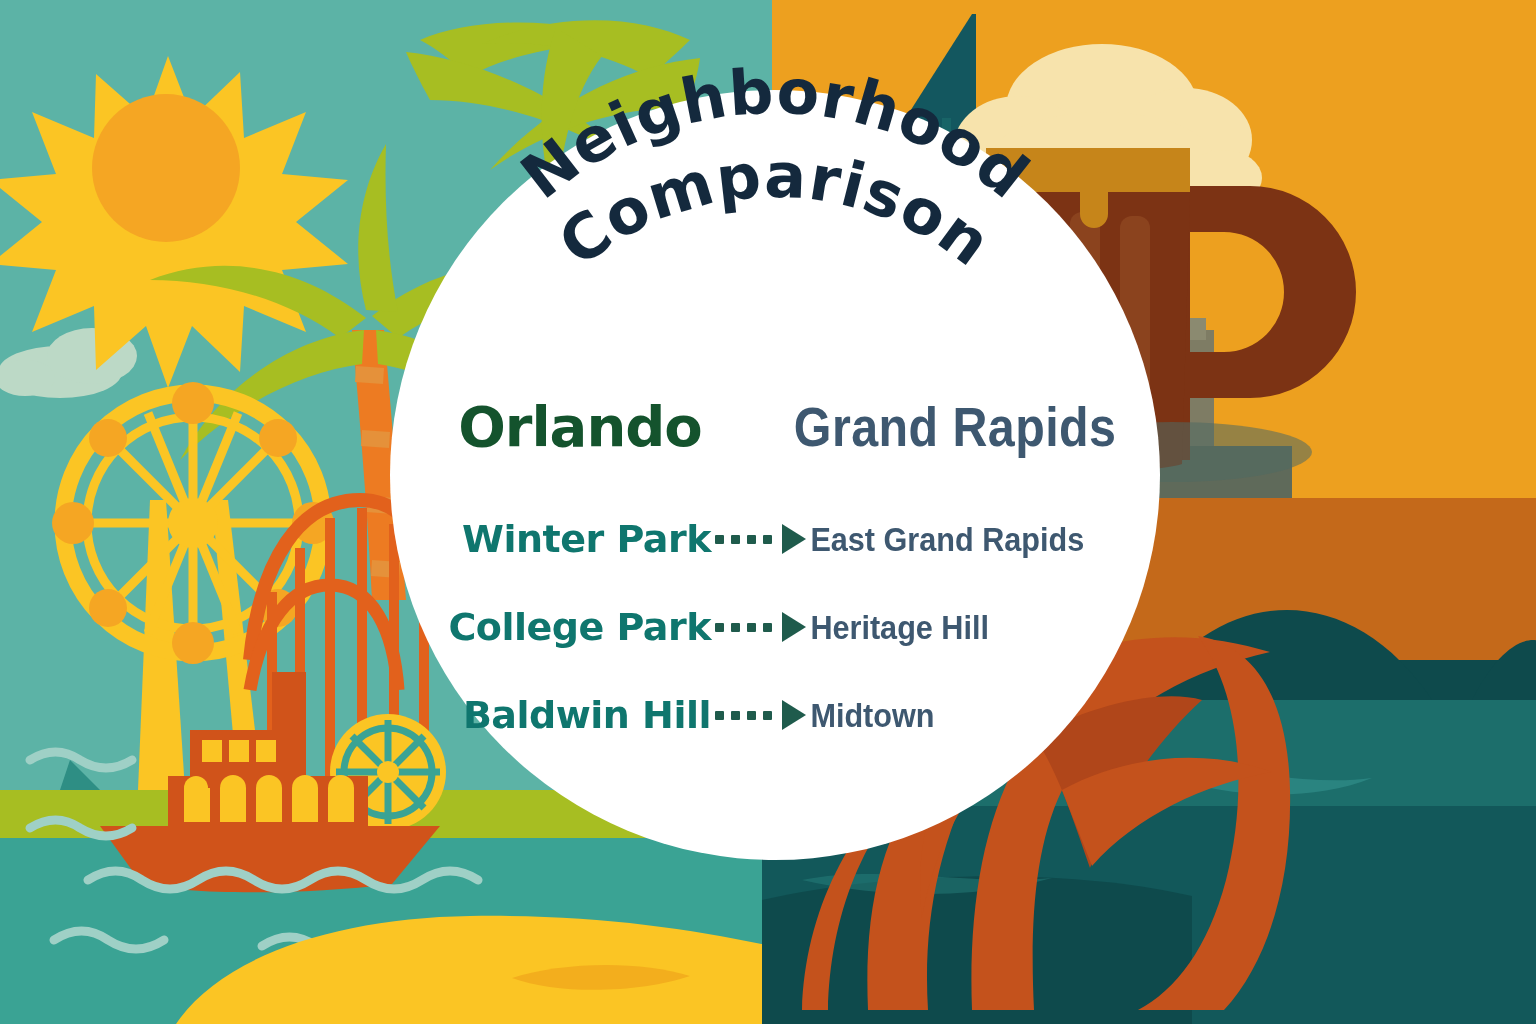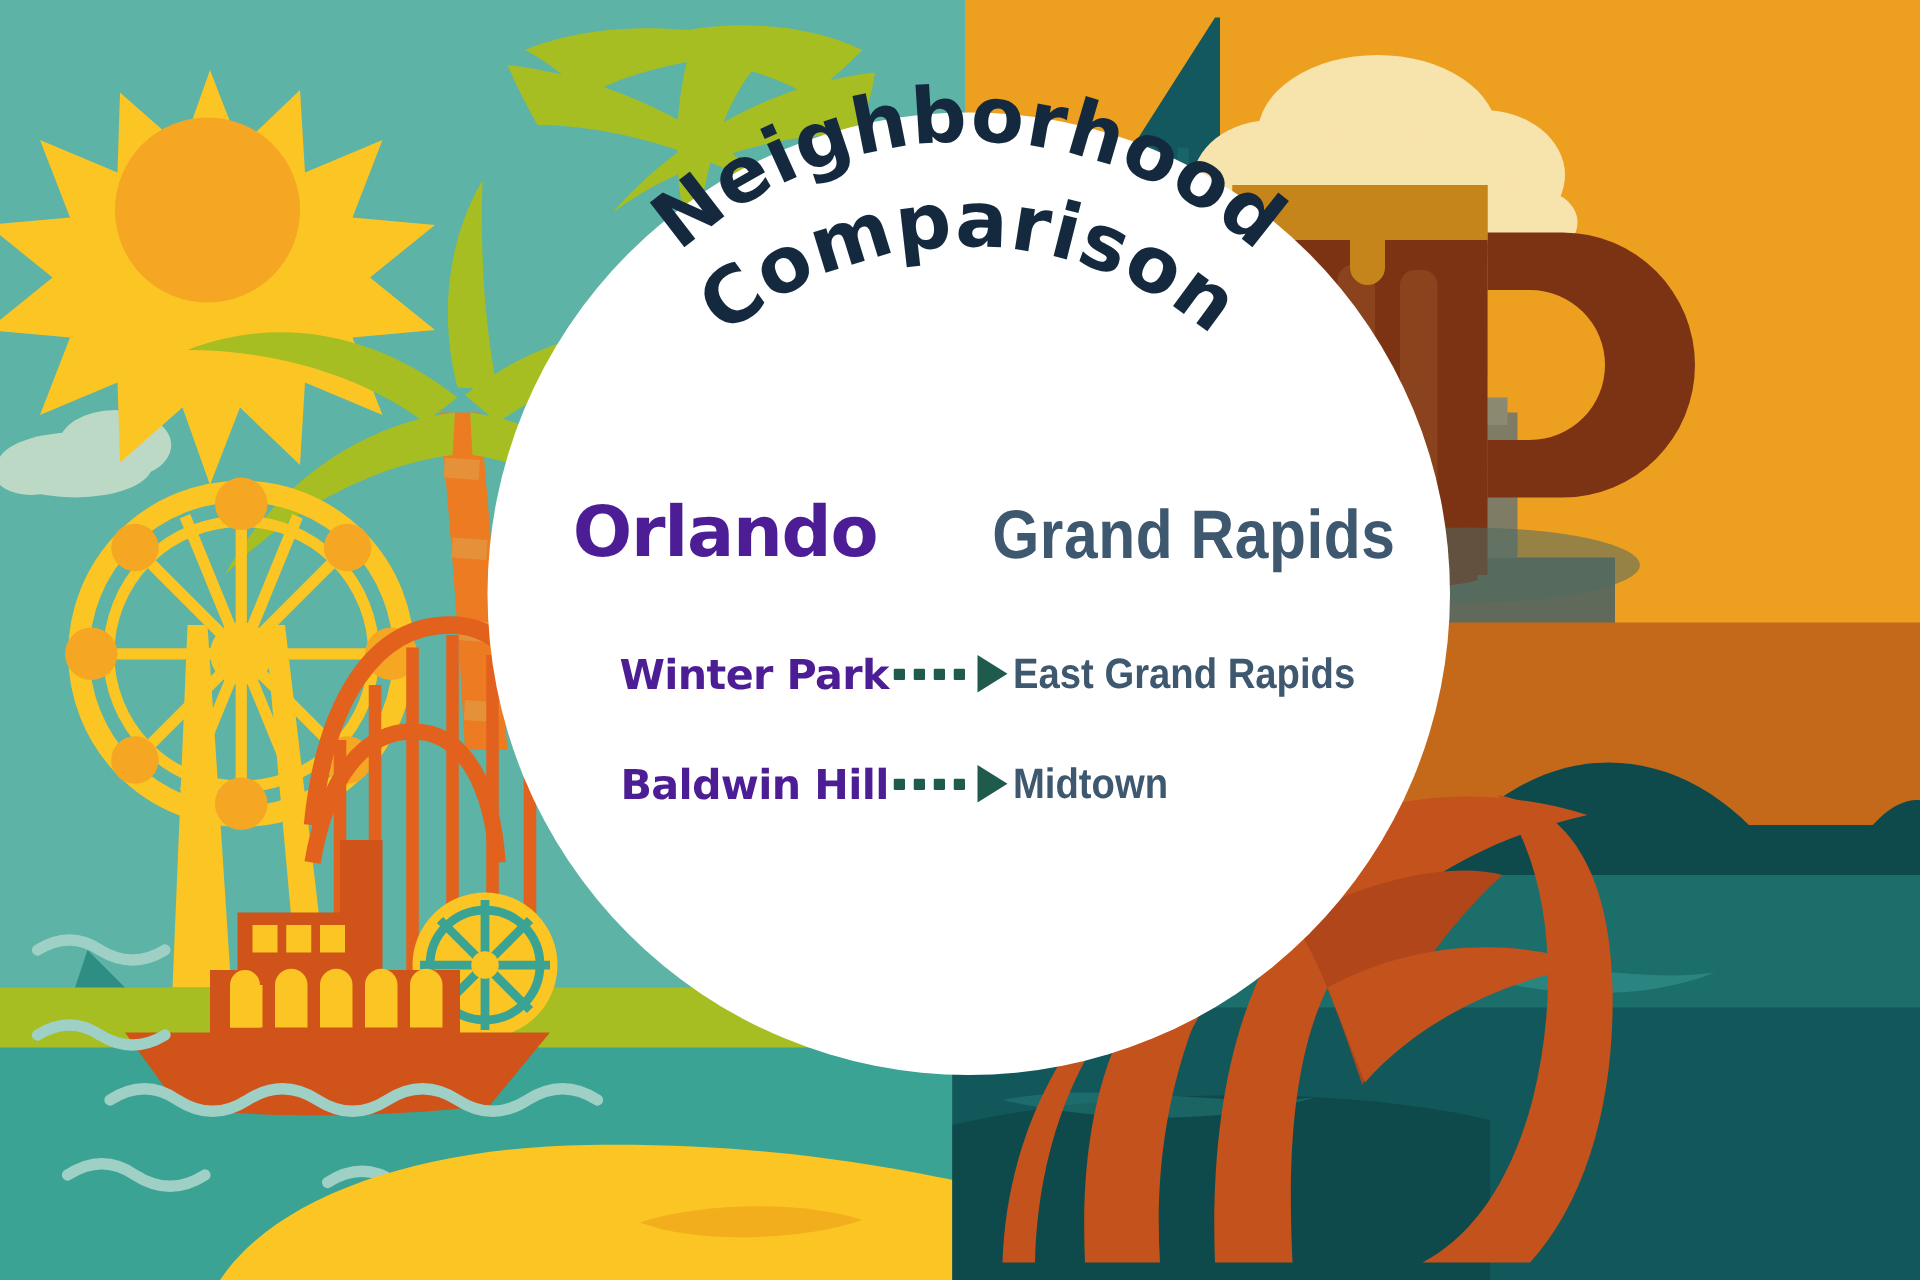--- a/index.html
+++ b/index.html
@@ -26,40 +26,40 @@
     font-size:62px;letter-spacing:1px;
   }
 
   #city-heads{
     position:absolute;z-index:41;left:430px;top:365px;width:690px;height:90px;
     display:flex;align-items:flex-end;
   }
   #city-left{
     width:300px;text-align:center;
     font-family:"DejaVu Sans",sans-serif;font-weight:bold;
-    font-size:56px;line-height:1;color:#4c1d95;
+    font-size:56px;line-height:1;color:#14532d;
     letter-spacing:-1px;
   }
   #city-spacer{width:44px;}
   #city-right{
     width:330px;text-align:center;
     font-family:"Liberation Sans",sans-serif;font-weight:bold;
     font-size:55px;line-height:1;color:#3E5870;
     transform:scaleX(.88);transform-origin:center bottom;
     letter-spacing:.5px;white-space:nowrap;
   }
 
   #pairs{position:absolute;z-index:41;left:420px;top:495px;width:710px;}
   .pair-row{
     display:flex;align-items:center;height:88px;
   }
   .pair-left{
     width:295px;text-align:right;padding-right:4px;
     font-family:"DejaVu Sans",sans-serif;font-weight:bold;
-    font-size:33px;color:#4c1d95;line-height:1;
+    font-size:38px;color:#0f766e;line-height:1;
     letter-spacing:-.5px;white-space:nowrap;
   }
   .pair-arrow{width:90px;display:flex;align-items:center;justify-content:center;gap:7px;}
   .dot{width:9px;height:9px;background:#1F5B4C;border-radius:1px;flex:0 0 auto;}
   .tri{
     width:0;height:0;margin-left:3px;
     border-top:15px solid transparent;border-bottom:15px solid transparent;
     border-left:24px solid #1F5B4C;flex:0 0 auto;
   }
   .pair-right{
@@ -346,20 +346,31 @@
       <div class="pair-arrow">
         <span class="dot"></span>
         <span class="dot"></span>
         <span class="dot"></span>
         <span class="dot"></span>
         <span class="tri"></span>
       </div>
       <div class="pair-right">East Grand Rapids</div>
     </div>
 
+    <div class="pair-row">
+      <div class="pair-left">College Park</div>
+      <div class="pair-arrow">
+        <span class="dot"></span>
+        <span class="dot"></span>
+        <span class="dot"></span>
+        <span class="dot"></span>
+        <span class="tri"></span>
+      </div>
+      <div class="pair-right">Heritage Hill</div>
+    </div>
 
     <div class="pair-row">
       <div class="pair-left">Baldwin Hill</div>
       <div class="pair-arrow">
         <span class="dot"></span>
         <span class="dot"></span>
         <span class="dot"></span>
         <span class="dot"></span>
         <span class="tri"></span>
       </div>

